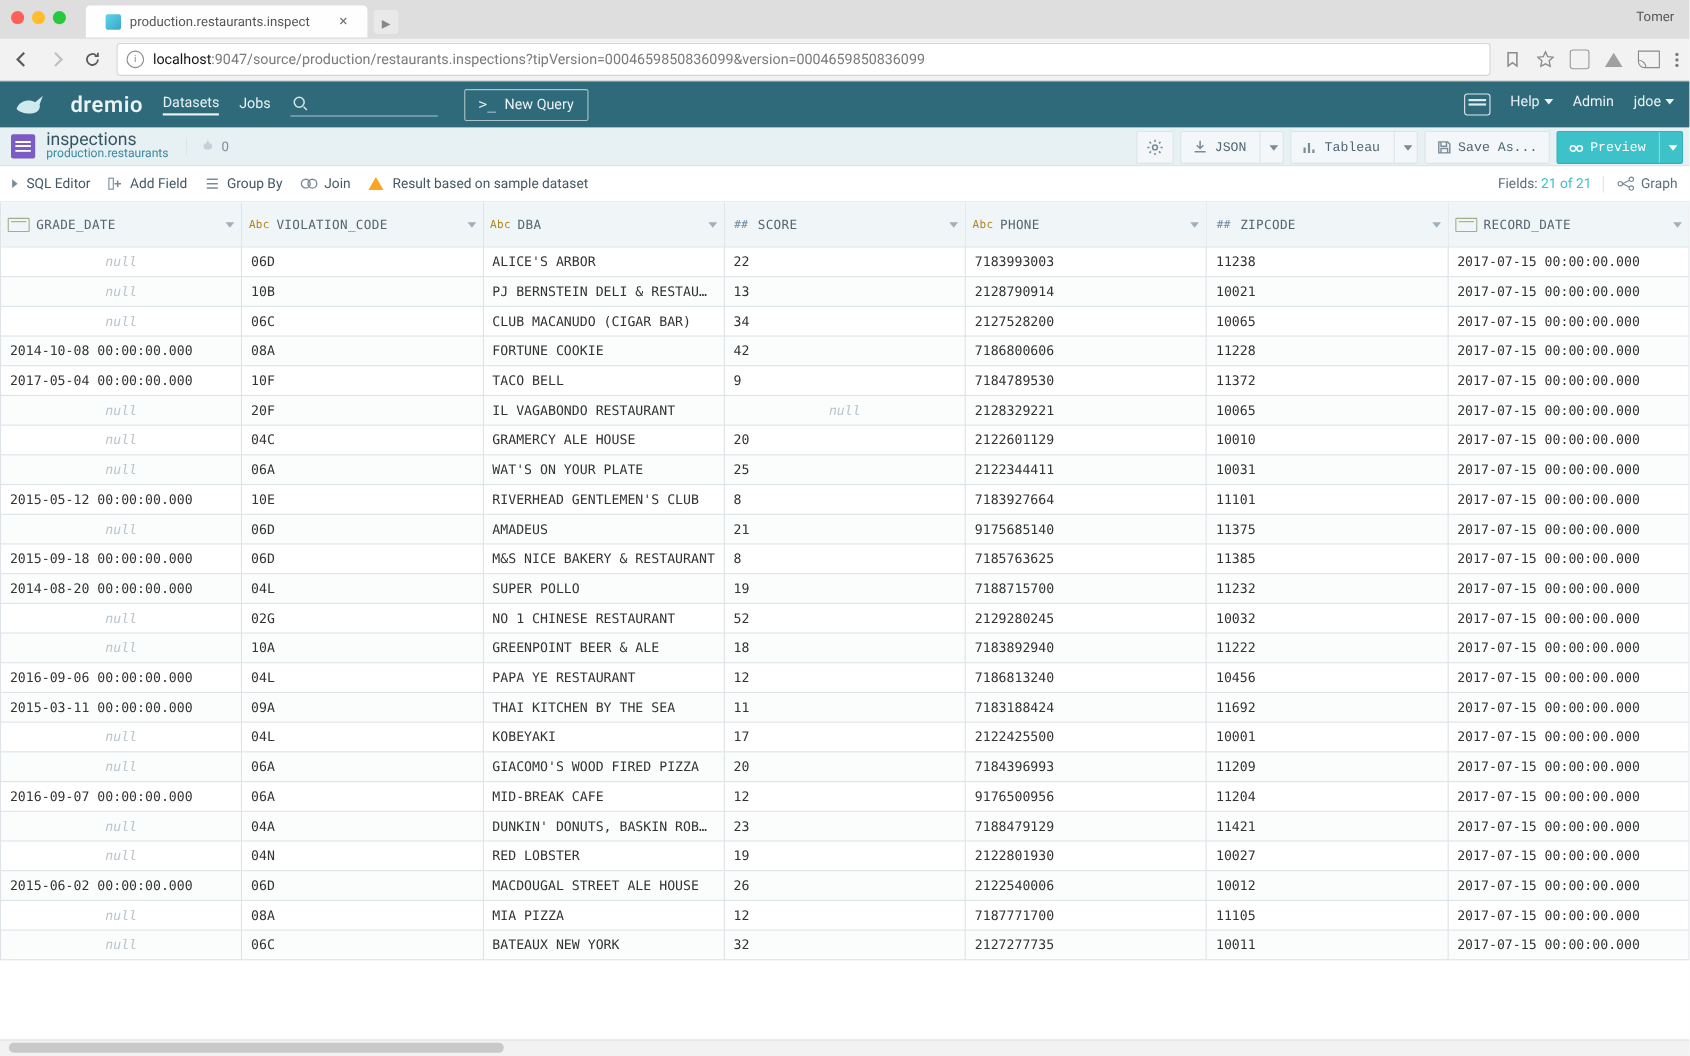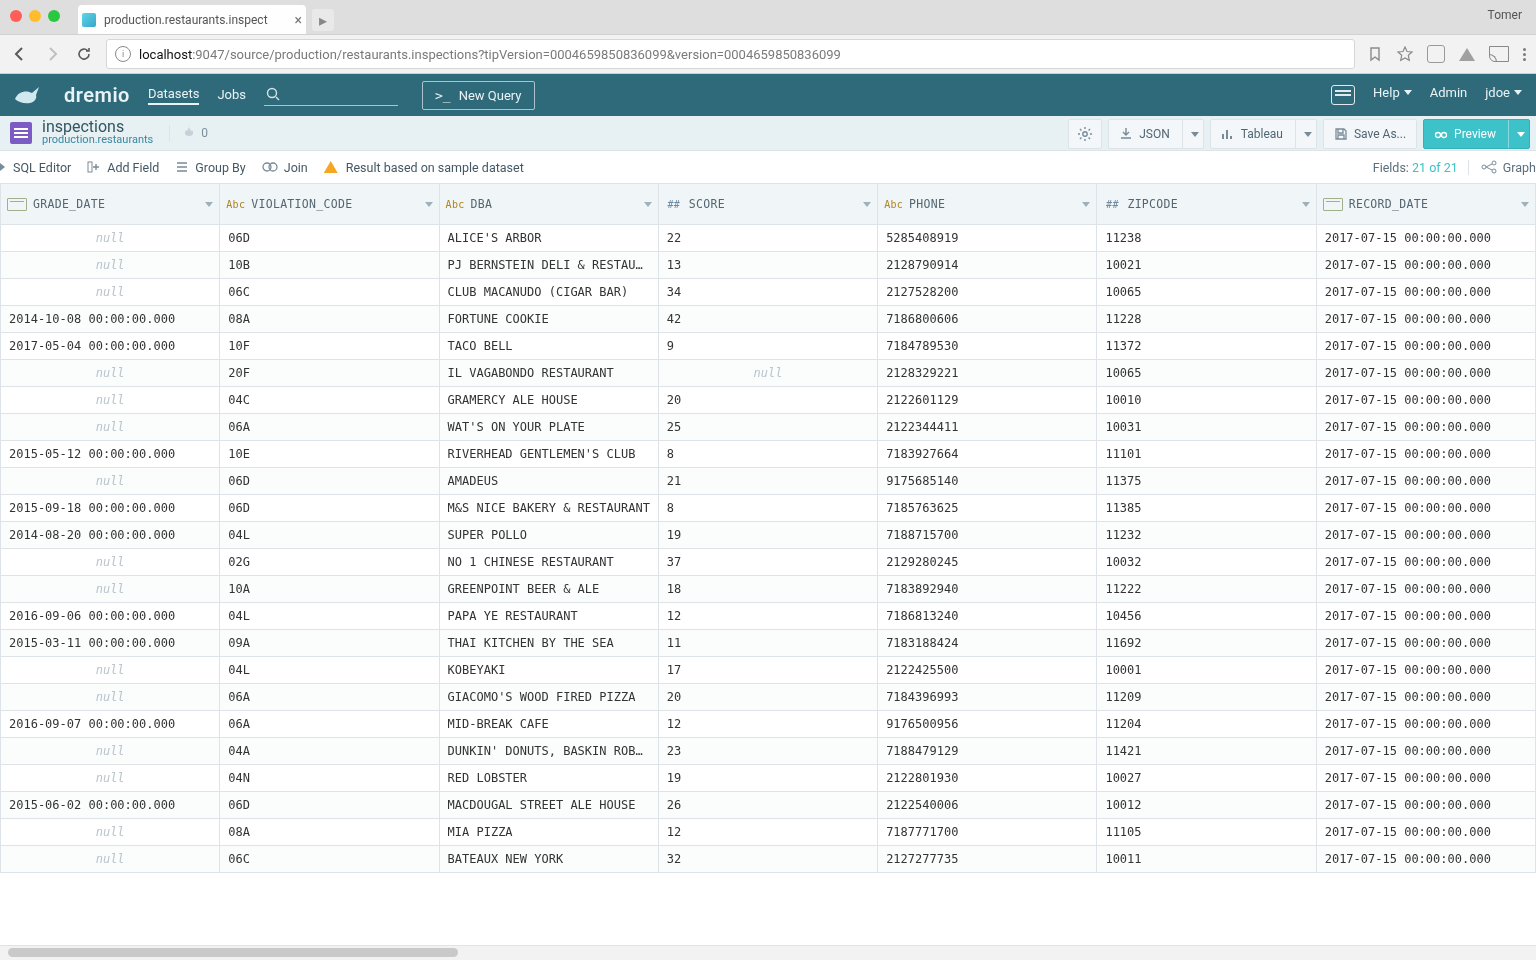--- a/index.html
+++ b/index.html
@@ -19,21 +19,21 @@
     --icon:#7a8b98;
   }
   html,body{margin:0;height:100%;font-family:-apple-system,BlinkMacSystemFont,"Segoe UI",Roboto,Helvetica,Arial,sans-serif;font-size:13px;color:var(--text);background:#fff;overflow:hidden;}
   .window{width:100%;height:100%;display:flex;flex-direction:column;background:#f0f0f0;}
 
   
   .tabstrip{height:34px;background:var(--chrome-gray);display:flex;align-items:flex-end;padding:0 8px;position:relative;}
   .traffic{position:absolute;left:10px;top:10px;display:flex;gap:7px;}
   .dot{width:12px;height:12px;border-radius:50%;}
   .dot.red{background:#ff5f57;} .dot.yel{background:#ffbd2e;} .dot.grn{background:#28c840;}
-  .browser-tab{margin-left:70px;height:29px;background:var(--tab-bg);border-top-left-radius:4px;border-top-right-radius:4px;display:flex;align-items:center;padding:0 4px;gap:8px;min-width:220px;max-width:240px;font-size:12px;color:#555;position:relative;}
+  .browser-tab{margin-left:70px;height:29px;background:var(--tab-bg);border-top-left-radius:4px;border-top-right-radius:4px;display:flex;align-items:center;padding:0 18px;gap:8px;min-width:220px;max-width:240px;font-size:12px;color:#555;position:relative;}
   .browser-tab .favicon{width:14px;height:14px;border-radius:2px;background:linear-gradient(135deg,#5bd6e8,#3aa5c9);}
   .browser-tab .ttl{flex:1;white-space:nowrap;overflow:hidden;text-overflow:ellipsis;}
   .browser-tab .x{font-size:14px;color:#777;}
   .newtab{width:22px;height:22px;margin:0 0 3px 6px;background:#e9e9e9;border-radius:3px;display:flex;align-items:center;justify-content:center;color:#888;font-size:16px;}
   .user-chip{position:absolute;right:14px;top:8px;font-size:12px;color:#555;}
   .addrbar{height:38px;background:var(--chrome-light);border-top:1px solid #d1d1d1;border-bottom:1px solid #cfcfcf;display:flex;align-items:center;padding:0 10px;gap:12px;}
   .navbtn{width:20px;height:20px;display:flex;align-items:center;justify-content:center;color:#5a5a5a;}
   .navbtn.disabled{color:#b7b7b7;}
   .omnibox{flex:1;height:28px;background:#fff;border:1px solid #d6d6d6;border-radius:3px;display:flex;align-items:center;padding:0 8px;gap:8px;font-size:13px;color:#555;overflow:hidden;}
   .omnibox .info{width:14px;height:14px;border:1.5px solid #8a8a8a;border-radius:50%;display:flex;align-items:center;justify-content:center;font-size:9px;color:#8a8a8a;flex:0 0 auto;}
@@ -65,31 +65,31 @@
 
   
   .ctx{height:34px;background:var(--lightbar);border-bottom:1px solid var(--border);display:flex;align-items:center;padding:0 10px;gap:10px;font-size:12px;position:relative;}
   .ctx .ds-icon{width:22px;height:22px;background:#7c5cc4;border-radius:2px;display:flex;align-items:center;justify-content:center;}
   .ctx .ds-icon i{width:14px;height:10px;background:repeating-linear-gradient(#fff,#fff 2px,#7c5cc4 2px,#7c5cc4 4px);}
   .ctx .names{line-height:13px;}
   .ctx .names .t1{color:#34555f;font-size:16px;}
   .ctx .names .t2{color:#3a88a0;font-size:11px;}
   .flame{display:flex;align-items:center;gap:5px;color:#7e8e99;border-left:1px solid var(--border);padding-left:12px;margin-left:6px;}
   .flame svg{display:block;}
-  .ctx-right{position:absolute;right:6px;top:3px;display:flex;align-items:center;gap:6px;}
+  .ctx-right{position:absolute;right:6px;top:3px;display:flex;align-items:center;gap:6px;font-family:Liberation Mono, monospace;}
   .ctxbtn{height:28px;background:#f3f7f9;border:1px solid var(--border);border-radius:2px;display:flex;align-items:center;padding:0 10px;gap:6px;color:#4f6674;font-size:12px;}
   .ctxbtn.icon-only{padding:0 8px;}
   .ctxbtn.split{padding-right:4px;}
   .ctxbtn .sep{width:1px;height:100%;background:var(--border);margin:0 2px 0 6px;}
   .caret2{width:0;height:0;border-left:4px solid transparent;border-right:4px solid transparent;border-top:5px solid #7a8b98;}
   .preview{background:var(--turq);border-color:var(--turq-dark);color:#fff;}
   .preview .caret2{border-top-color:#fff;}
 
   
-  .toolbar{height:32px;background:#fff;border-bottom:1px solid var(--border);display:flex;align-items:center;padding:0 0;gap:16px;font-size:12.5px;color:#445864;}
+  .toolbar{height:32px;background:#fff;border-bottom:1px solid var(--border);display:flex;align-items:center;padding:0 11px;gap:16px;font-size:12.5px;color:#445864;}
   .toolbar .tbtn{display:flex;align-items:center;gap:6px;}
   .toolbar .tbtn svg{display:block;}
   .toolbar .tri-r{width:0;height:0;border-top:4px solid transparent;border-bottom:4px solid transparent;border-left:5px solid #7a8b98;margin-right:2px;}
   .warn{width:14px;height:12px;background:#f5a623;clip-path:polygon(50% 0,100% 100%,0 100%);position:relative;margin-right:2px;}
   .toolbar .right-t{margin-left:auto;display:flex;align-items:center;gap:10px;color:#5b6f7c;}
   .toolbar .right-t .hl{color:var(--turq);}
   .graphb{display:flex;align-items:center;gap:6px;border-left:1px solid var(--border);padding-left:12px;}
 
   
   .grid{flex:1;overflow:auto;background:#fff;position:relative;}
@@ -378,21 +378,21 @@
               </div>
             </th>
           </tr>
         </thead>
       <tbody id="grid-body">
           <tr>
             <td class="null">null</td>
             <td>06D</td>
             <td>ALICE'S ARBOR</td>
             <td>22</td>
-            <td>5285408919</td>
+            <td>7183993003</td>
             <td>11238</td>
             <td>2017-07-15 00:00:00.000</td>
           </tr>
           <tr>
             <td class="null">null</td>
             <td>10B</td>
             <td>PJ BERNSTEIN DELI &amp; RESTAURANT</td>
             <td>13</td>
             <td>2128790914</td>
             <td>10021</td>
@@ -485,21 +485,21 @@
             <td>SUPER POLLO</td>
             <td>19</td>
             <td>7188715700</td>
             <td>11232</td>
             <td>2017-07-15 00:00:00.000</td>
           </tr>
           <tr>
             <td class="null">null</td>
             <td>02G</td>
             <td>NO 1 CHINESE RESTAURANT</td>
-            <td>37</td>
+            <td>52</td>
             <td>2129280245</td>
             <td>10032</td>
             <td>2017-07-15 00:00:00.000</td>
           </tr>
           <tr>
             <td class="null">null</td>
             <td>10A</td>
             <td>GREENPOINT BEER &amp; ALE</td>
             <td>18</td>
             <td>7183892940</td>

